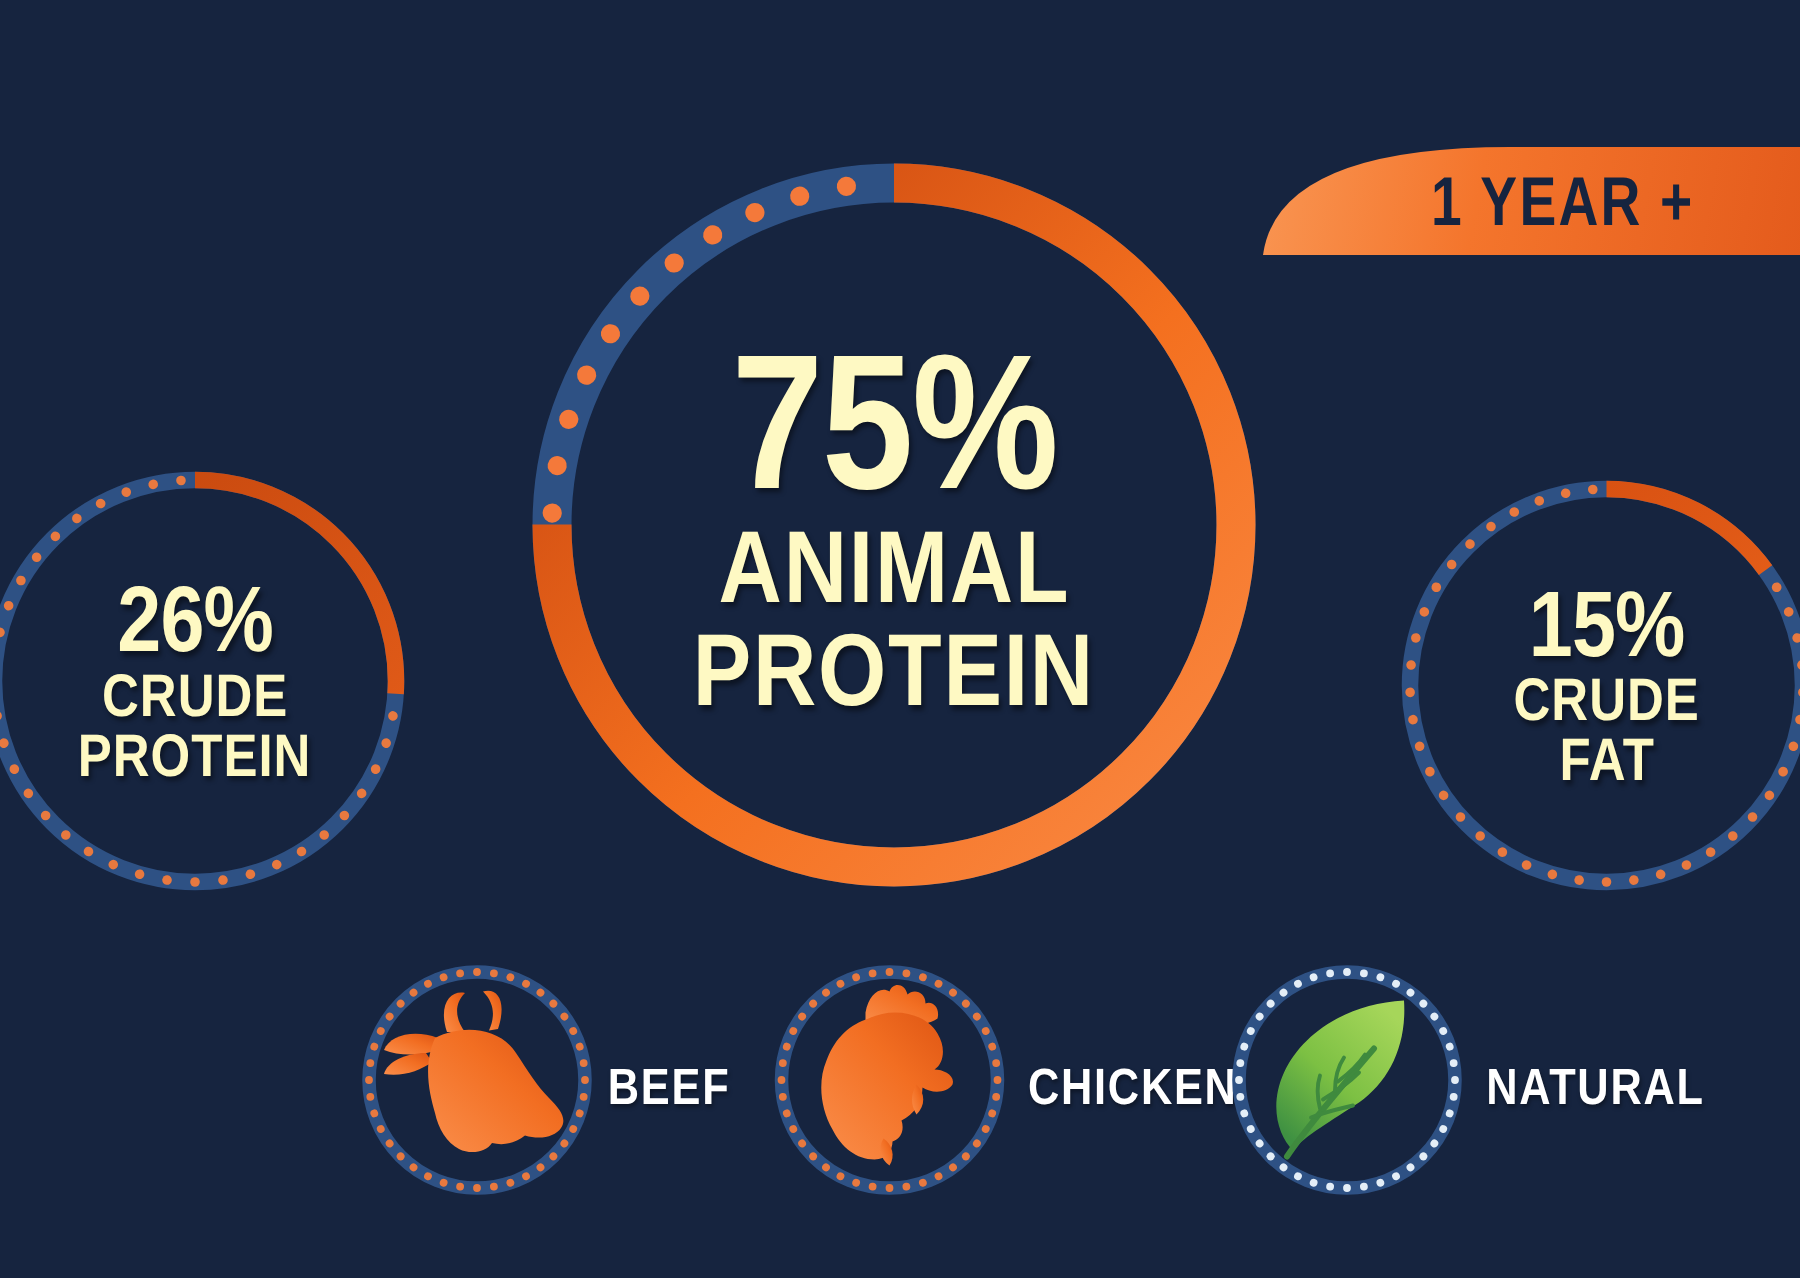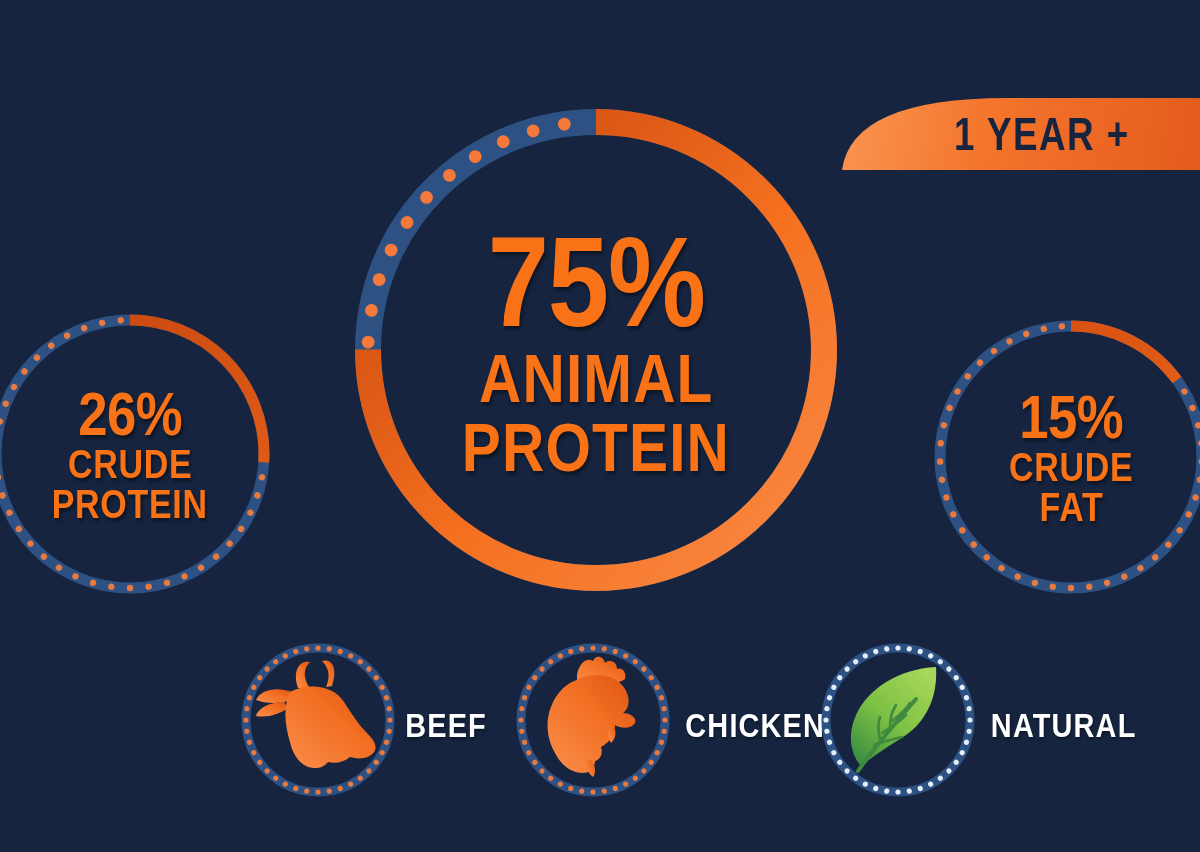--- a/index.html
+++ b/index.html
@@ -61,21 +61,21 @@
   .donut svg { display:block; overflow:visible; }
 
   .donut-label {
     position:absolute;
     left:0; top:0;
     width:100%; height:100%;
     display:flex;
     flex-direction:column;
     align-items:center;
     justify-content:center;
-    color:#f97316;
+    color:#fef9c3;
     text-align:center;
     text-transform:uppercase;
     text-shadow:2px 3px 4px rgba(0,0,0,0.45);
     pointer-events:none;
     line-height:0.95;
   }
   .pct {
     font-weight:700;
     font-stretch:condensed;
     letter-spacing:-0.01em;

